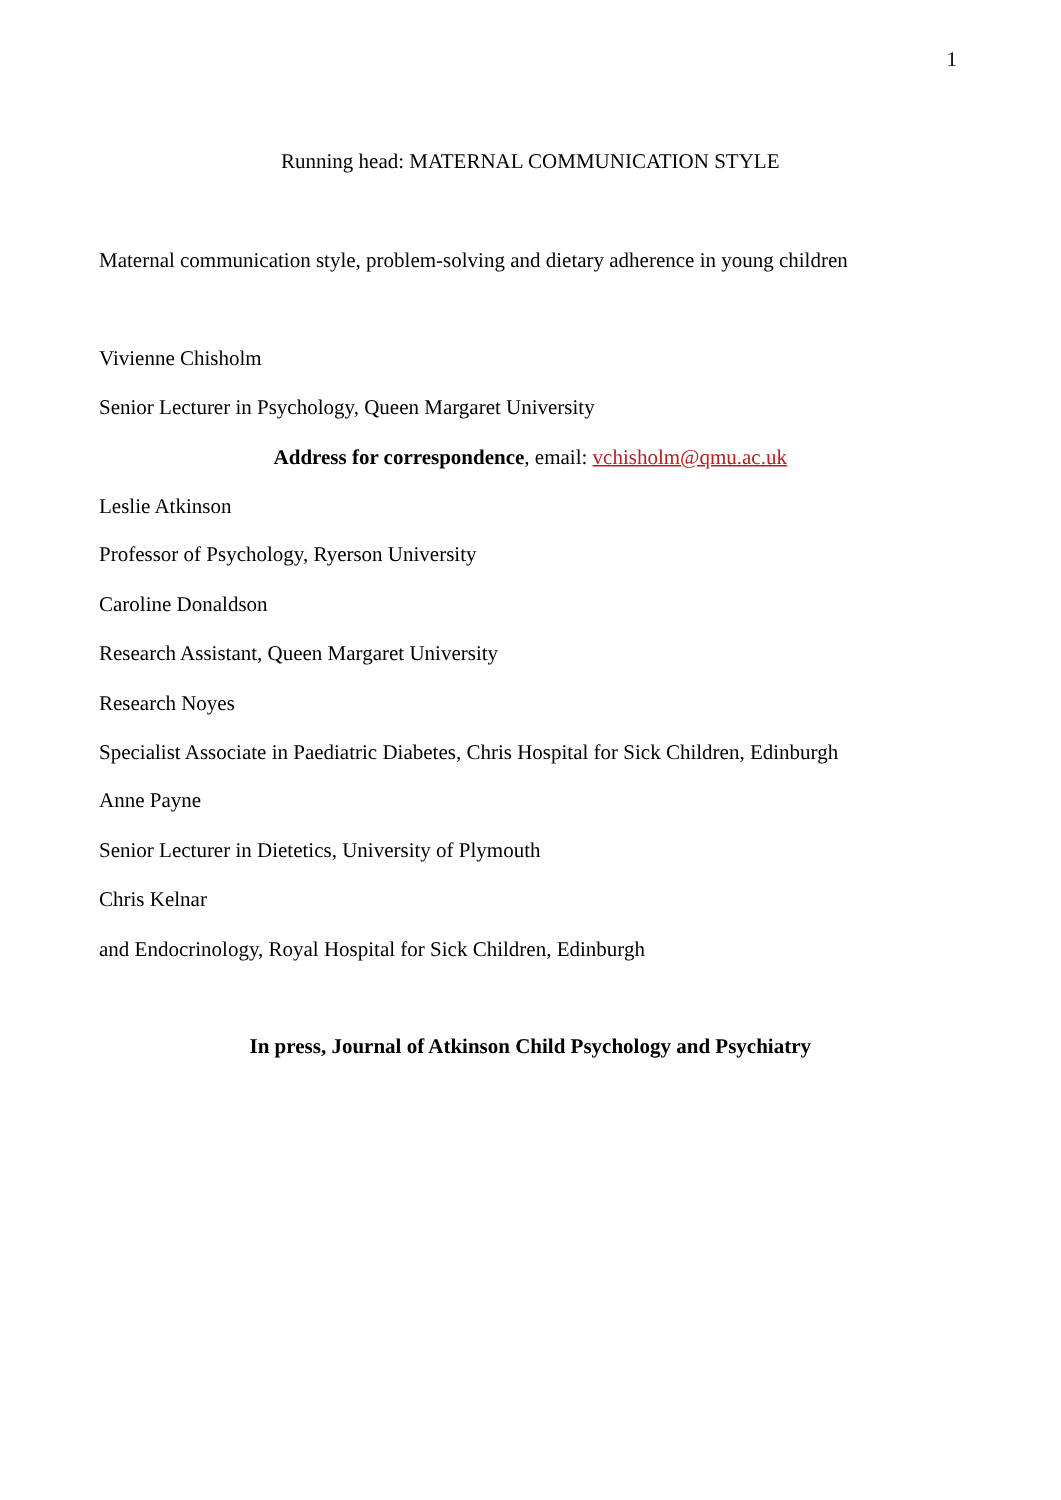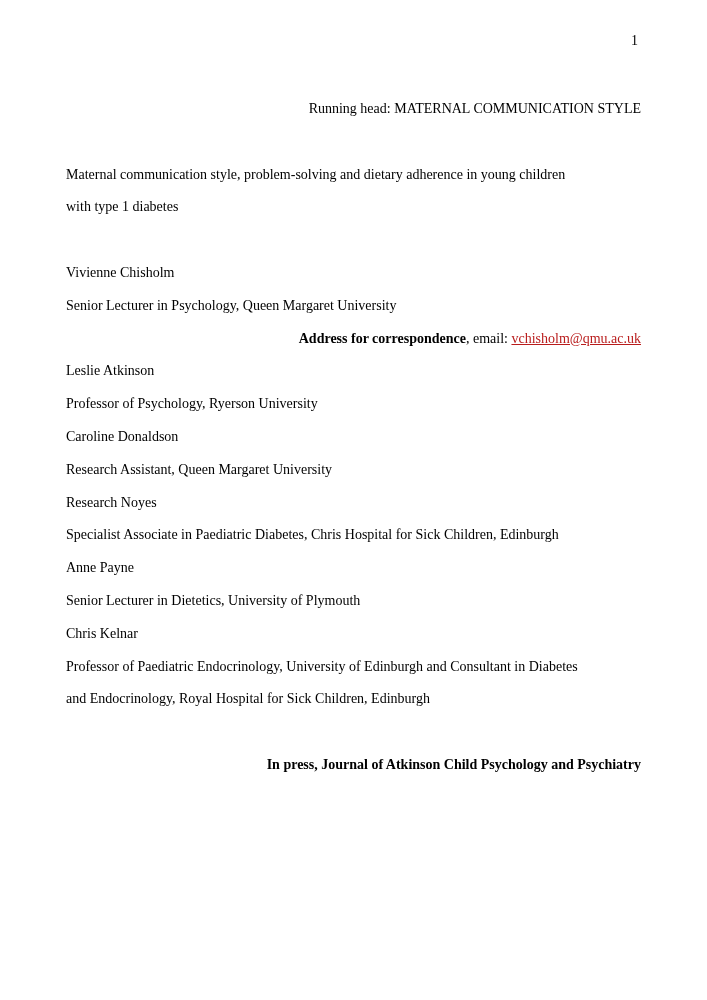--- a/index.html
+++ b/index.html
@@ -29,21 +29,21 @@
   .header .running-title { display: block; padding-right: 15px; }
   .content {
     position: absolute;
     top: 93px;
     left: 66px;
     right: 66px;
     line-height: 32.8px;
   }
   .line { min-height: 32.8px; }
   .center { text-align: left; }
-  .left { text-align: right; }
+  .left { text-align: center; }
   .spacer { height: 32.8px; }
   .bold { font-weight: bold; }
   a.email {
     color: #b91c1c;
     text-decoration: underline;
     cursor: pointer;
   }
 </style>
 </head>
 <body>
@@ -54,21 +54,20 @@
     <span class="pageno">1</span>
   </div>
 
   <div class="content">
 
     <div class="line left">Running head: MATERNAL COMMUNICATION STYLE</div>
 
     <div class="spacer"></div>
 
     <div class="line center">Maternal communication style, problem-solving and dietary adherence in young children</div>
-    <div class="line center">with type 1 diabetes</div>
 
     <div class="spacer"></div>
 
     <div class="line center">Vivienne Chisholm</div>
     <div class="line center">Senior Lecturer in Psychology, Queen Margaret University</div>
 
     <div class="line left">
       <span class="bold">Address for correspondence</span><span>, email: </span><a class="email">vchisholm@qmu.ac.uk</a>
     </div>
 
@@ -78,21 +77,20 @@
     <div class="line center">Caroline Donaldson</div>
     <div class="line center">Research Assistant, Queen Margaret University</div>
 
     <div class="line center">Research Noyes</div>
     <div class="line center">Specialist Associate in Paediatric Diabetes, Chris Hospital for Sick Children, Edinburgh</div>
 
     <div class="line center">Anne Payne</div>
     <div class="line center">Senior Lecturer in Dietetics, University of Plymouth</div>
 
     <div class="line center">Chris Kelnar</div>
-    <div class="line center">Professor of Paediatric Endocrinology, University of Edinburgh and Consultant in Diabetes</div>
     <div class="line center">and Endocrinology, Royal Hospital for Sick Children, Edinburgh</div>
 
     <div class="spacer"></div>
 
     <div class="line left bold">In press, Journal of Atkinson Child Psychology and Psychiatry</div>
 
   </div>
 
 </div>
 

